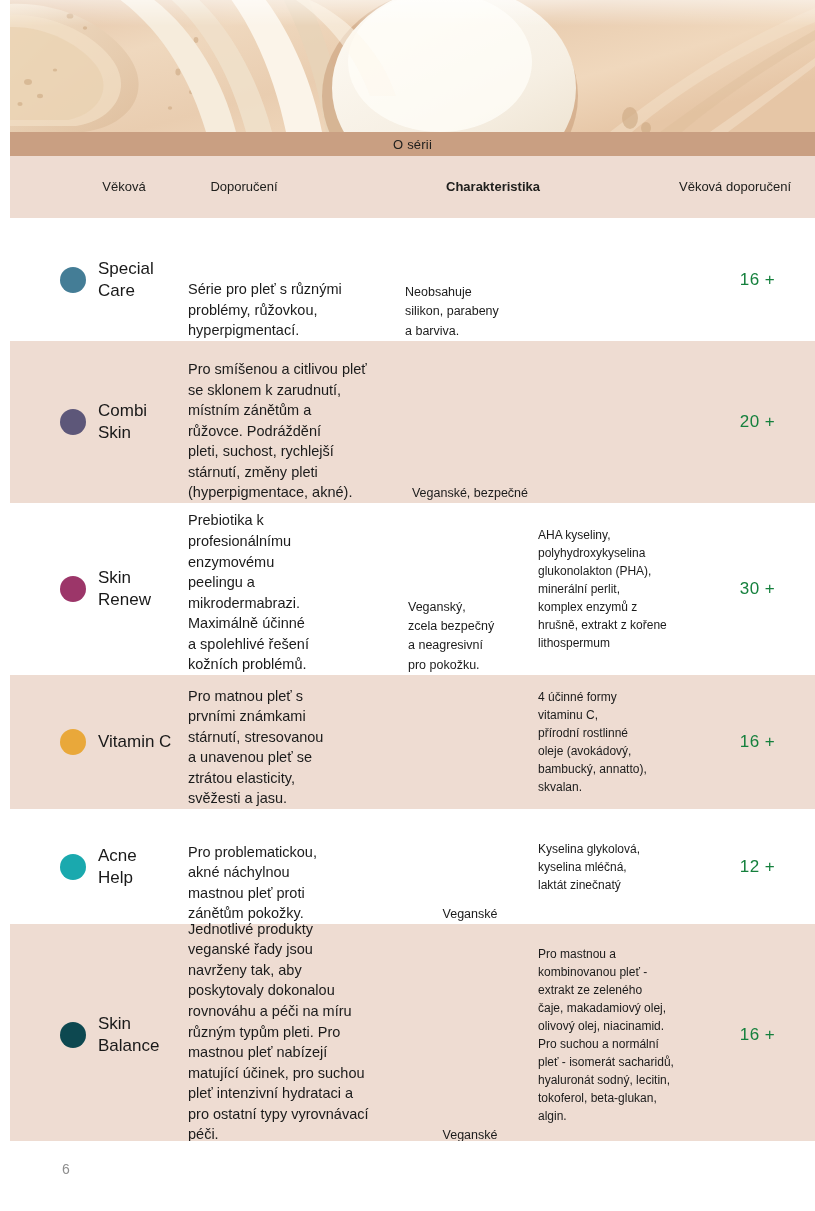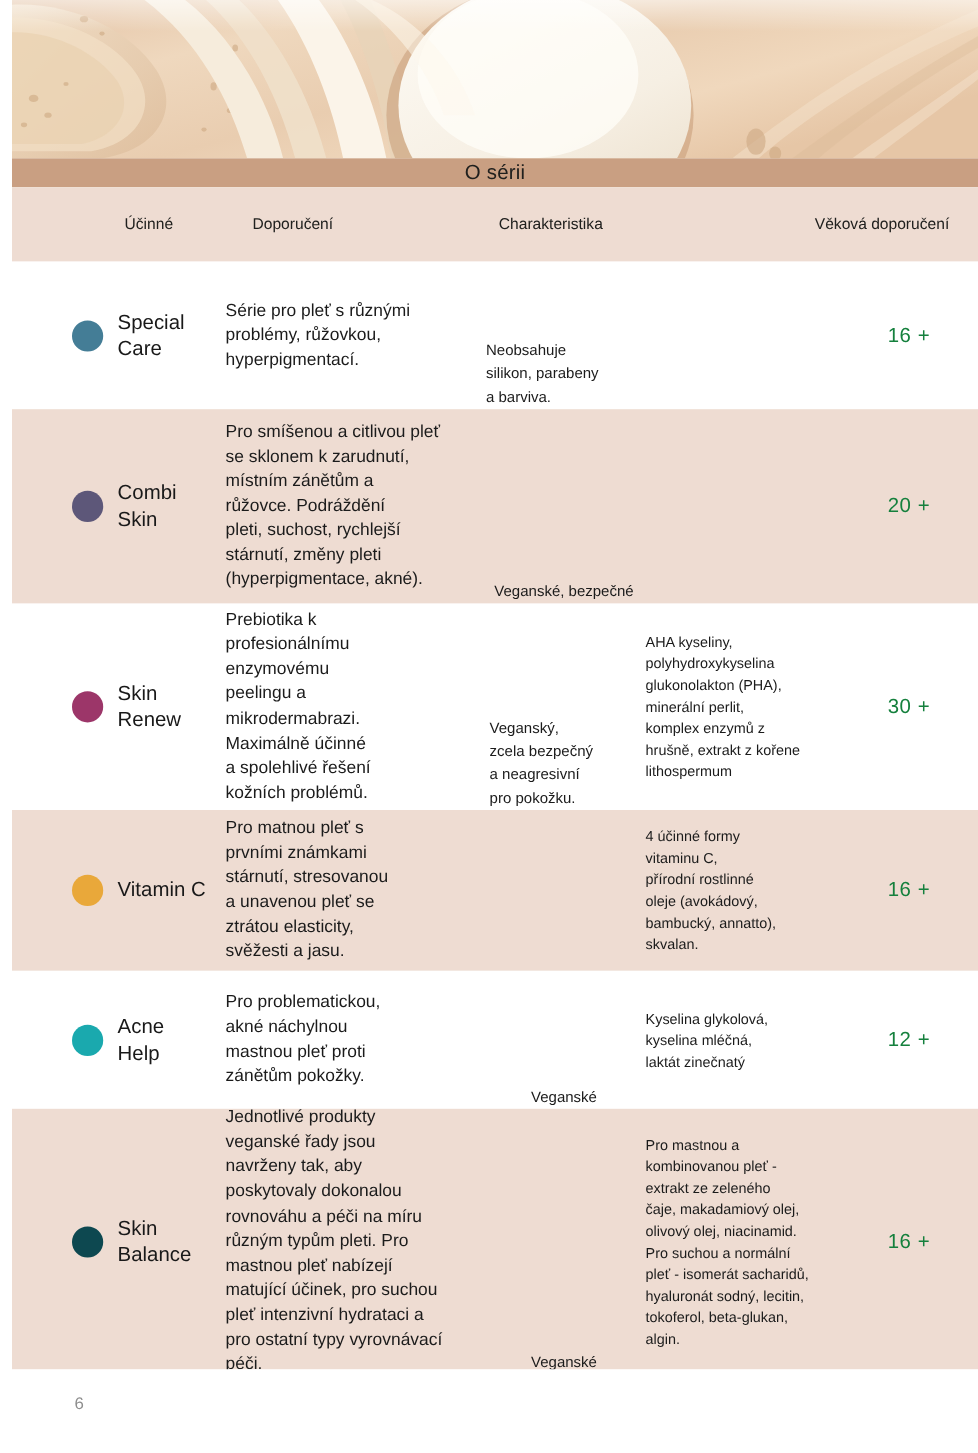--- a/index.html
+++ b/index.html
@@ -20,21 +20,21 @@
   }
   .hero svg{display:block;width:805px;height:132px;}
 
   
   .band{
     position:absolute;left:10px;top:132px;width:805px;height:24px;
     background:#c99f82;
     display:flex;align-items:center;justify-content:center;
   }
   .band-title{
-    font-size:17px;color:#20201e;letter-spacing:.2px;text-align:center;
+    font-size:13px;color:#20201e;letter-spacing:.2px;text-align:center;
   }
 
   
   .thead{
     position:absolute;left:10px;top:156px;width:805px;height:62px;
     background:#eedcd2;
   }
   .thead .cell{
     position:absolute;top:0;height:62px;
     display:flex;align-items:center;justify-content:center;
@@ -46,21 +46,21 @@
   .row{position:relative;width:805px;background:#ffffff;}
   .row.alt{background:#eedcd2;}
 
   .c-series{position:absolute;left:0;top:0;width:180px;height:100%;
     display:flex;align-items:center;justify-content:flex-start;padding-left:50px;
     box-sizing:border-box;}
   .dot{width:26px;height:26px;border-radius:50%;flex:0 0 26px;}
   .series-name{margin-left:12px;font-size:17px;line-height:1.28;color:#191919;white-space:pre-line;}
 
   .c-reco{position:absolute;left:178px;top:0;width:215px;height:100%;
-    display:flex;align-items:center;}
+    display:flex;align-items:flex-end;}
   .reco-txt{font-size:14.5px;line-height:1.42;color:#1b1b1b;white-space:pre-line;}
 
   .c-char{position:absolute;left:395px;top:0;width:130px;height:100%;
     display:flex;align-items:flex-end;justify-content:center;text-align:center;}
   .char-txt{font-size:12.5px;line-height:1.55;color:#1b1b1b;white-space:pre-line;}
 
   .c-ingr{position:absolute;left:528px;top:0;width:165px;height:100%;
     display:flex;align-items:center;}
   .ingr-txt{font-size:12px;line-height:1.5;color:#1b1b1b;white-space:pre-line;}
 
@@ -143,23 +143,23 @@
       <rect x="0" y="0" width="805" height="26" fill="url(#streakGrad)"></rect>
       <path d="M300,0 C340,18 372,54 386,96 L360,96 C346,56 318,22 286,0 Z" fill="#fdf7ec" opacity=".55"></path>
     </svg>
   </div>
 
   <div class="band">
     <span class="band-title">O sérii</span>
   </div>
 
   <div class="thead">
-    <div class="cell" style="left:52px;width:124px;">Účinné</div>
+    <div class="cell" style="left:52px;width:124px;">Věková</div>
     <div class="cell" style="left:164px;width:140px;">Doporučení</div>
-    <div class="cell" style="left:384px;width:130px;">Charakteristika</div>
+    <div class="cell" style="left:418px;width:130px;font-weight:bold;">Charakteristika</div>
     <div class="cell" style="left:650px;width:150px;">Věková doporučení</div>
   </div>
 
   <div class="tbody">
 
     <div class="row" style="height:123px;">
       <div class="c-series">
         <span class="dot" style="background:#447d96"></span>
         <span class="series-name">Special
 Care</span>

